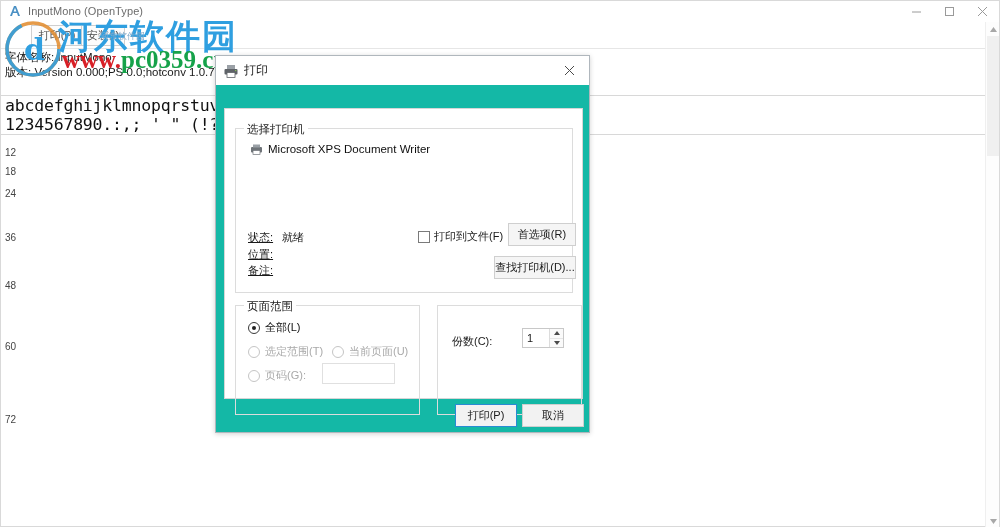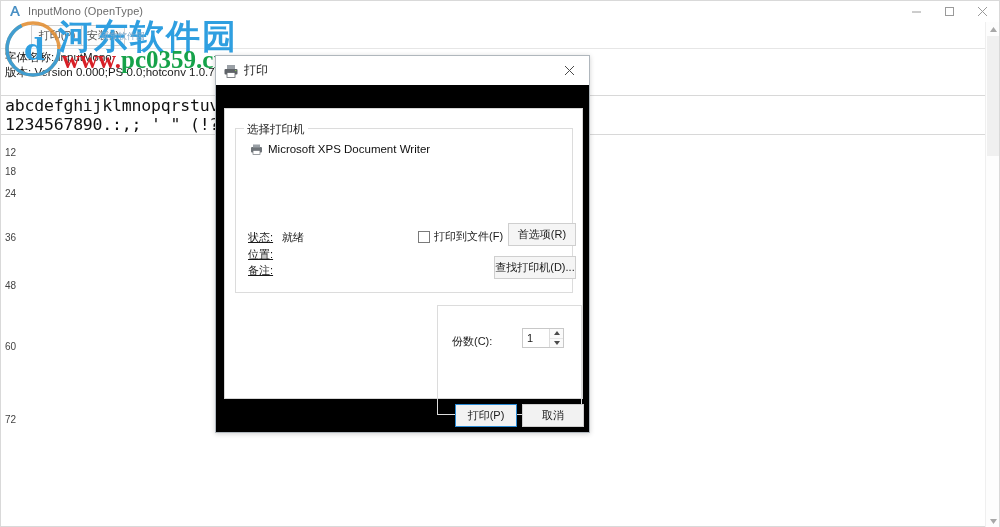--- a/index.html
+++ b/index.html
@@ -165,21 +165,21 @@
   #wm-small {
     position: absolute; left: 100px; top: 30px;
     font-size: 9px; color: #7fa8c9; z-index: 42;
     pointer-events: none;
   }
 
   
   #print-dialog {
     position: absolute; left: 215px; top: 55px;
     width: 375px; height: 378px;
-    background: #000000;
+    background: #14b8a6;
     border: 1px solid #b0b7bd;
     box-shadow: 0 1px 5px rgba(0,0,0,.18);
     z-index: 60;
   }
   #dlg-titlebar {
     position: absolute; left: 0; top: 0; width: 100%; height: 29px;
     background: #ffffff;
     display: flex; align-items: center;
   }
   #dlg-titlebar .dlg-icon {
@@ -521,20 +521,41 @@
 
       <div id="chk-tofile">
         <span class="cbox"></span>
         <span>打印到文件(F)</span>
       </div>
 
       <div class="dlg-btn" id="btn-prefs">首选项(R)</div>
       <div class="dlg-btn" id="btn-findpr">查找打印机(D)...</div>
     </div>
 
+    <div class="groupbox" id="gb-range">
+      <span class="gb-title">页面范围</span>
+
+      <div class="radio-row" id="rr-all">
+        <span class="rdo checked"></span>
+        <span>全部(L)</span>
+      </div>
+      <div class="radio-row dim" id="rr-sel">
+        <span class="rdo"></span>
+        <span>选定范围(T)</span>
+      </div>
+      <div class="radio-row dim" id="rr-cur">
+        <span class="rdo"></span>
+        <span>当前页面(U)</span>
+      </div>
+      <div class="radio-row dim" id="rr-pages">
+        <span class="rdo"></span>
+        <span>页码(G):</span>
+      </div>
+      <div id="pages-input"></div>
+    </div>
 
     <div class="groupbox" id="gb-copies">
       <span class="gb-title"></span>
       <div id="copies-label">份数(C):</div>
       <div id="copies-spin">
         <span class="val">1</span>
         <span class="spin-btns">
           <div>
             <svg width="6" height="4" viewBox="0 0 6 4">
                 <path d="M3 0 L6 4 L0 4 Z" fill="#4a4a4a"></path>

